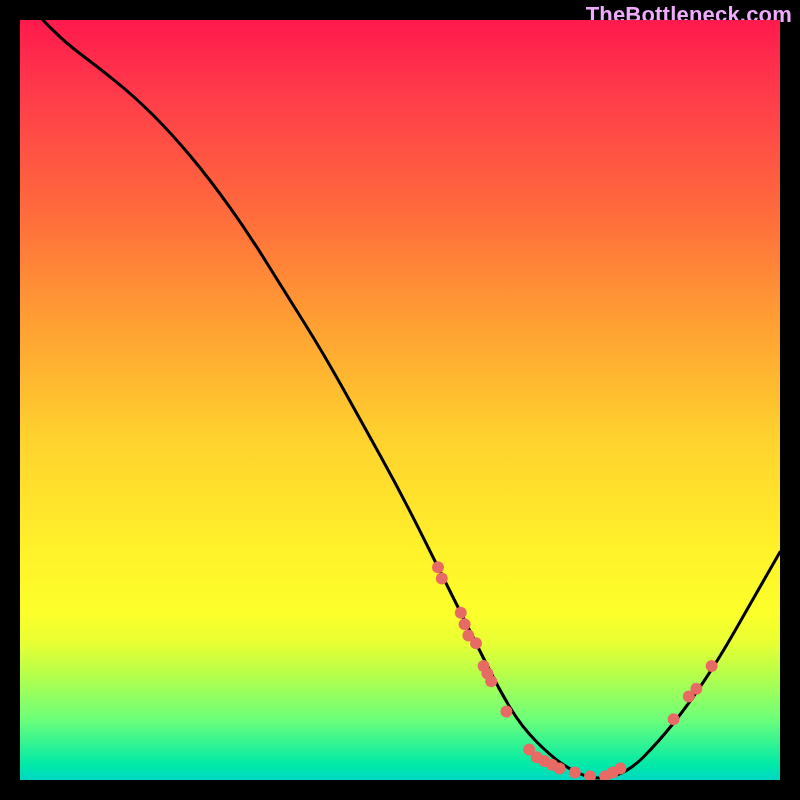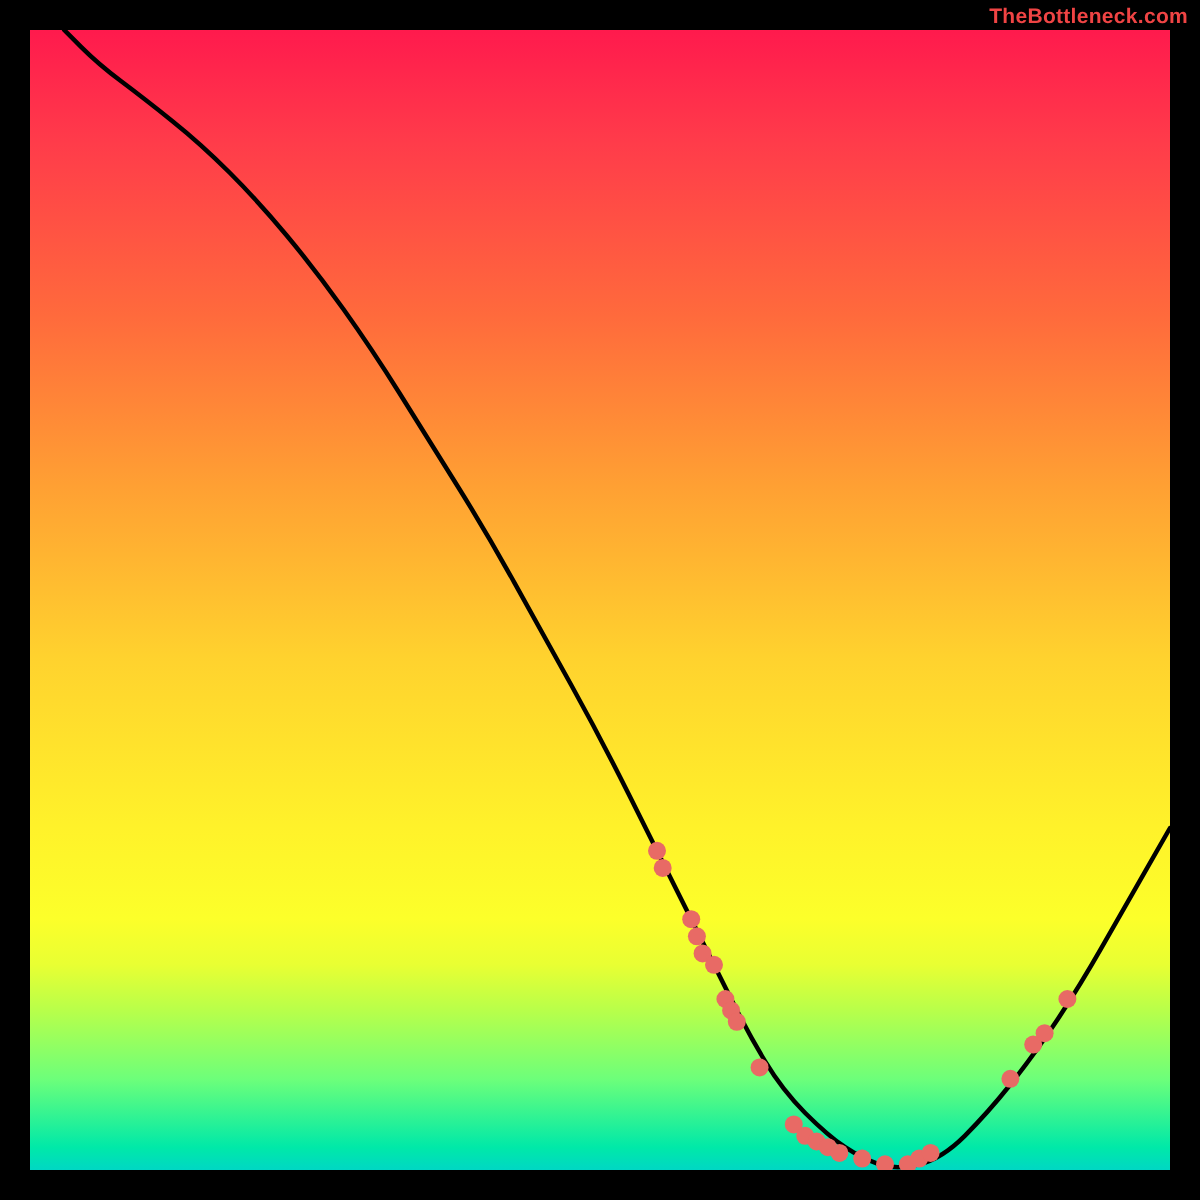--- a/index.html
+++ b/index.html
@@ -29,22 +29,22 @@
       #b8ff4a 86%,
       #6dff7a 92%,
       #00e9a8 98%,
       #00d7c4 100%
     );
   }
   .watermark {
     position: absolute;
     top: 2px;
     right: 8px;
-    color: #ef4444;
-    font-size: 14px;
+    color: #f0abfc;
+    font-size: 22px;
     font-weight: 600;
     letter-spacing: 0.2px;
   }
   svg {
     position: absolute;
     left: 0;
     top: 0;
   }
 </style>
 </head>

